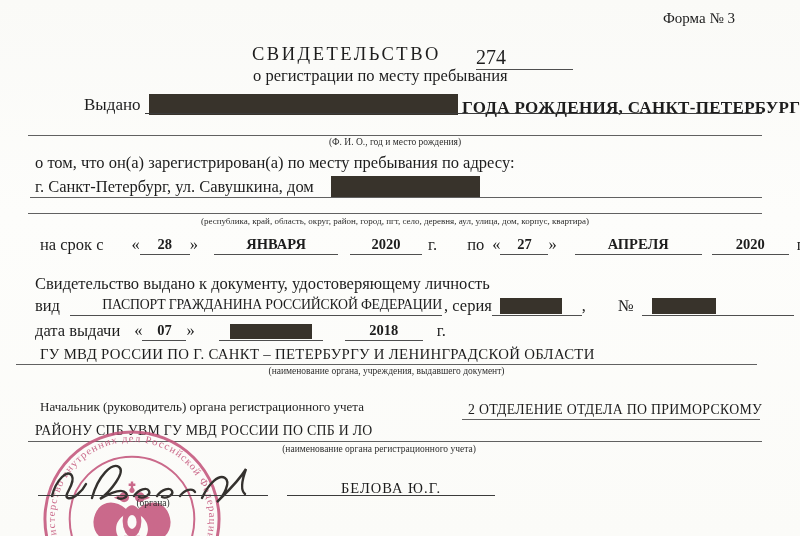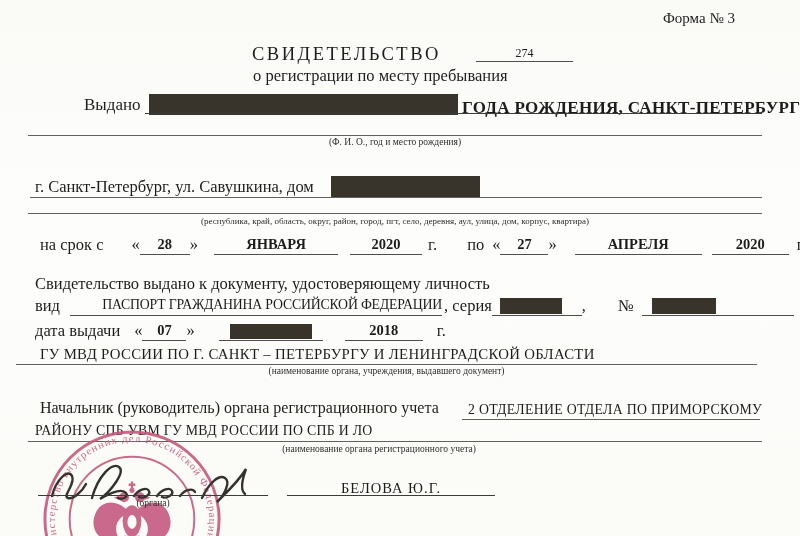--- a/index.html
+++ b/index.html
@@ -26,32 +26,33 @@
 </style>
 </head>
 <body>
 
 <div class="page">
 
   <div class="abs" style="top:10px;left:663px;font-size:15px;">Форма № 3</div>
 
   <div class="abs" style="top:44px;left:252px;font-size:18.5px;letter-spacing:2.5px;">СВИДЕТЕЛЬСТВО</div>
 
-  <div class="abs" style="top:46px;left:476px;width:97px;text-align:center;font-size:12px;border-bottom:1px solid #4f4f4f;">274</div>
+  <div class="abs" style="top:46px;left:476px;width:97px;font-size:20px;border-bottom:1px solid #4f4f4f;">274</div>
 
   <div class="abs" style="top:66px;left:253px;font-size:16.5px;">о регистрации по месту пребывания</div>
 
   <div class="abs t" style="top:95px;left:84px;font-size:17px;">Выдано</div>
   <div class="abs bar" style="top:94px;left:149px;width:309px;height:21px;"></div>
   <div class="abs caps" style="top:98px;left:462px;font-size:17px;font-weight:bold;">ГОДА РОЖДЕНИЯ, САНКТ-ПЕТЕРБУРГ</div>
   <div class="abs wline-dark" style="top:113px;left:145px;width:617px;"></div>
 
   <div class="abs wline" style="top:135px;left:28px;width:734px;"></div>
   <div class="abs cap" style="top:137px;left:28px;width:734px;">(Ф. И. О., год и место рождения)</div>
 
+  <div class="abs t" style="top:153px;left:35px;">о том, что он(а) зарегистрирован(а) по месту пребывания по адресу:</div>
 
   <div class="abs t" style="top:177px;left:35px;">г. Санкт-Петербург, ул. Савушкина, дом</div>
   <div class="abs bar" style="top:176px;left:331px;width:149px;height:21px;"></div>
   <div class="abs wline" style="top:197px;left:30px;width:732px;"></div>
 
   <div class="abs wline" style="top:213px;left:28px;width:734px;"></div>
   <div class="abs cap" style="top:216px;left:28px;width:734px;font-size:9px;">(республика, край, область, округ, район, город, пгт, село, деревня, аул, улица, дом, корпус, квартира)</div>
 
   <div class="abs row" style="top:235px;left:40px;">
     <span class="t" style="margin-right:28px;">на срок с</span>
@@ -89,21 +90,21 @@
     <span class="t" style="margin-right:24px;">»</span>
     <span class="slot-bar" style="width:104px;margin-right:22px;"><span class="bar-inline" style="width:82px;height:15px;margin-left:11px;"></span></span>
     <span class="slot" style="width:78px;margin-right:14px;">2018</span>
     <span class="t">г.</span>
   </div>
 
   <div class="abs caps" style="top:346px;left:40px;font-size:14.8px;">ГУ  МВД  РОССИИ  ПО  Г. САНКТ – ПЕТЕРБУРГУ  И  ЛЕНИНГРАДСКОЙ ОБЛАСТИ</div>
   <div class="abs wline" style="top:364px;left:16px;width:741px;"></div>
   <div class="abs cap" style="top:366px;left:16px;width:741px;">(наименование органа, учреждения, выдавшего документ)</div>
 
-  <div class="abs t" style="top:399px;left:40px;font-size:16px;">Начальник (руководитель) органа регистрационного учета</div>
+  <div class="abs t" style="top:399px;left:40px;font-size:13px;">Начальник (руководитель) органа регистрационного учета</div>
   <div class="abs caps" style="top:402px;left:468px;font-size:13.8px;">2 ОТДЕЛЕНИЕ ОТДЕЛА  ПО ПРИМОРСКОМУ</div>
   <div class="abs wline" style="top:419px;left:462px;width:298px;"></div>
   <div class="abs caps" style="top:423px;left:35px;font-size:13.8px;">РАЙОНУ СПБ УВМ  ГУ  МВД РОССИИ  ПО СПБ  И  ЛО</div>
   <div class="abs wline" style="top:441px;left:28px;width:734px;"></div>
   <div class="abs cap" style="top:444px;left:12px;width:734px;">(наименование органа регистрационного учета)</div>
 
   <svg class="abs" style="top:424px;left:38px;width:188px;height:190px;opacity:0.88;" viewBox="0 0 190 190">
     <defs>
       <path id="ringPath" d="M27.5,134 A78,78 0 1 1 162.5,134" fill="none"></path>
       <path id="codePath" d="M49,133.6 A60,60 0 0 0 141,133.6" fill="none"></path>

